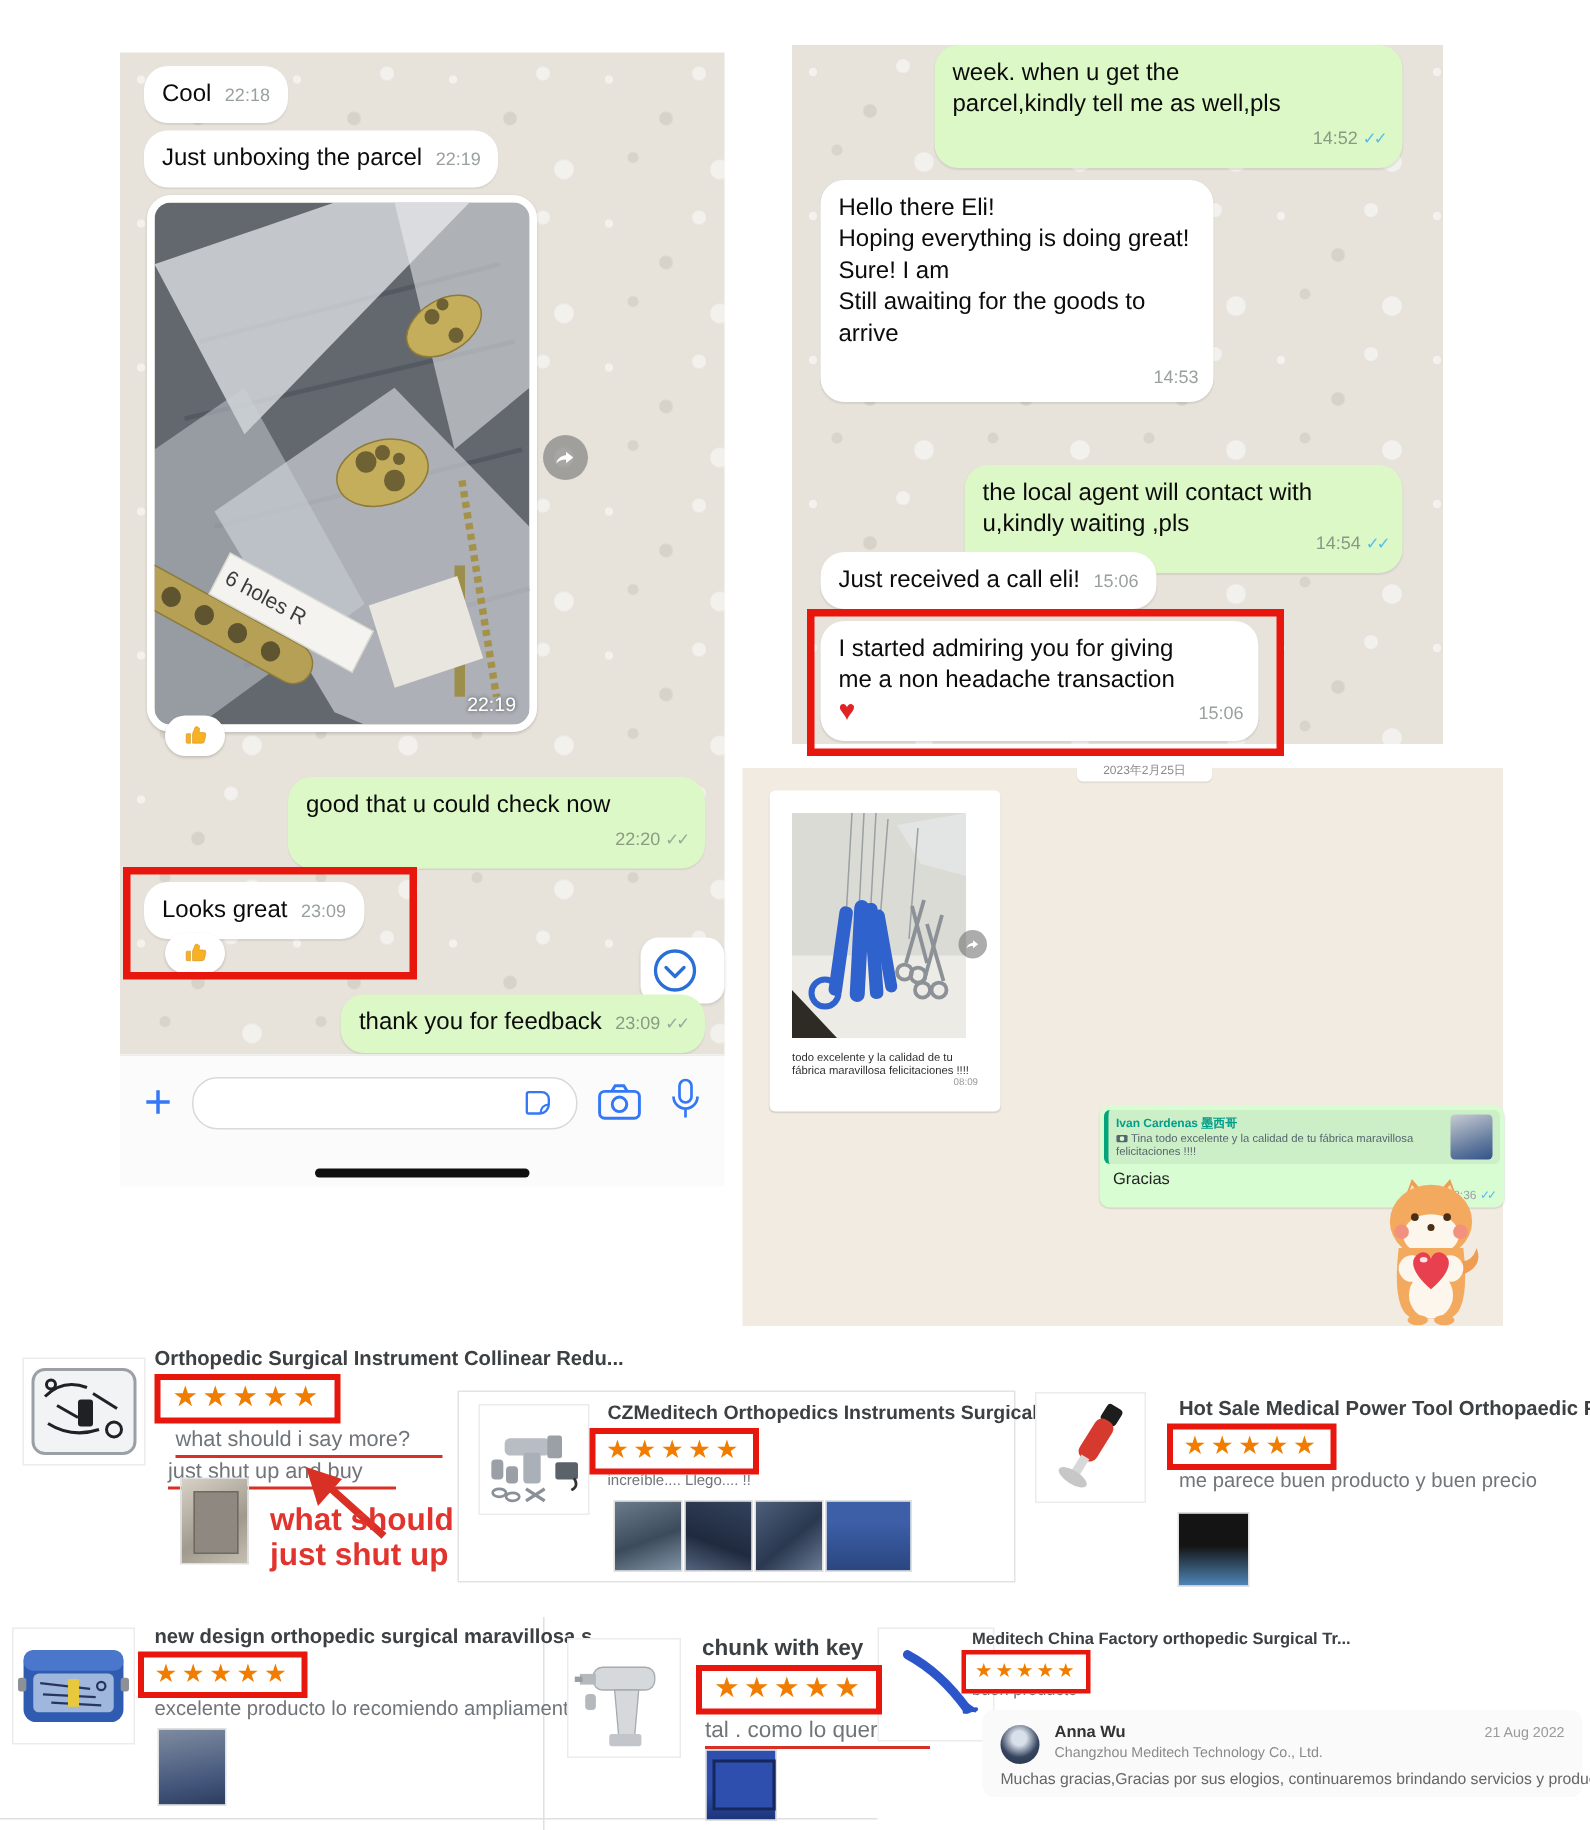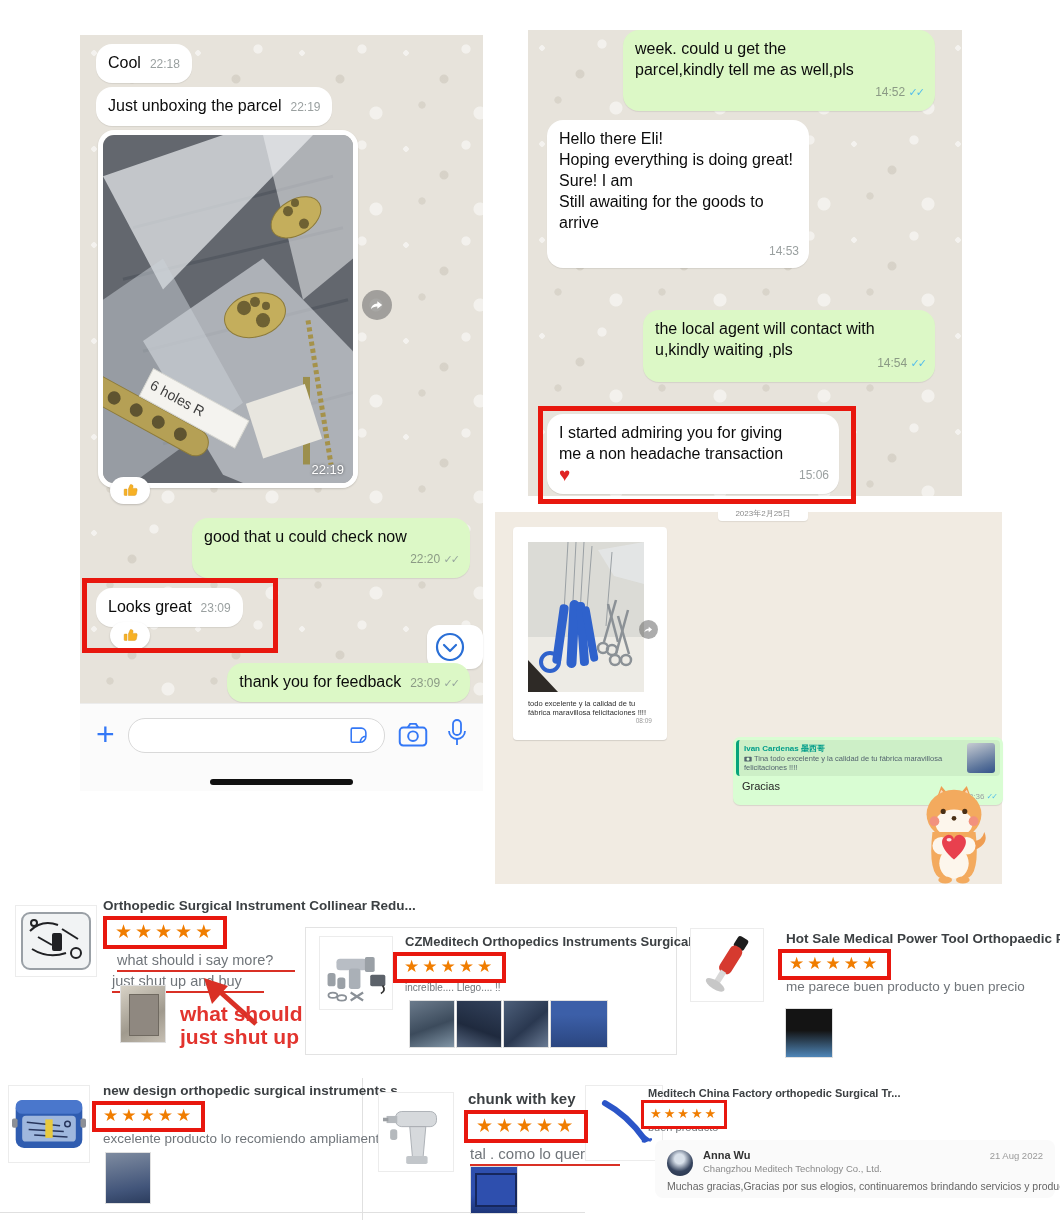--- a/index.html
+++ b/index.html
@@ -199,39 +199,42 @@
         <rect x="7" y="2" width="8" height="15" rx="4" fill="none" stroke="#3478f6" stroke-width="1.8"></rect>
         <path d="M3 13a8 8 0 0 0 16 0" fill="none" stroke="#3478f6" stroke-width="1.8"></path>
         <line x1="11" y1="21" x2="11" y2="27" stroke="#3478f6" stroke-width="1.8"></line>
       </svg>
       <div class="homebar" style="left:130px;top:75px;width:143px;height:6px;"></div>
     </div>
   </div>
 
   <div class="abs wall" style="left:528px;top:30px;width:434px;height:466px;">
     <div class="bubble green" style="right:27px;top:0;width:288px;">
-      <span class="pre">week. could u get the
+      <span class="pre">week. when u get the
 parcel,kindly tell me as well,pls</span>
       <span class="meta-row"><span>14:52</span> <span class="tick">✓✓</span></span>
     </div>
 
     <div class="bubble white" style="left:19px;top:90px;width:238px;padding-bottom:35px;">
       <span class="pre">Hello there Eli!
 Hoping everything is doing great!
 Sure! I am
 Still awaiting for the goods to arrive</span>
       <span class="meta-abs">14:53</span>
     </div>
 
     <div class="bubble green" style="right:27px;top:280px;width:268px;padding-bottom:22px;">
       <span class="pre">the local agent will contact with
 u,kindly waiting ,pls</span>
       <span class="meta-abs" style="bottom:8px;"><span>14:54</span> <span class="tick">✓✓</span></span>
     </div>
 
+    <div class="bubble white" style="left:19px;top:338px;">
+      <span>Just received a call eli!</span><span class="meta">15:06</span>
+    </div>
 
     <div class="redbox" style="left:10px;top:376px;width:308px;height:88px;"></div>
     <div class="bubble white" style="left:19px;top:384px;width:268px;padding-bottom:8px;">
       <span class="pre">I started admiring you for giving
 me a non headache transaction</span>
       <span class="heartline">♥</span>
       <span class="meta-abs" style="bottom:8px;">15:06</span>
     </div>
   </div>
 
@@ -404,21 +407,21 @@
         <line x1="16" y1="34" x2="52" y2="38"></line>
           <line x1="18" y1="42" x2="56" y2="44"></line>
         <line x1="24" y1="48" x2="60" y2="50"></line>
           <circle cx="60" cy="36" r="3"></circle>
       </g>
       <rect x="36" y="31" width="8" height="20" fill="#e8c93e"></rect>
       <rect x="0" y="30" width="6" height="10" rx="2" fill="#8d9096"></rect>
       <rect x="74" y="30" width="6" height="10" rx="2" fill="#8d9096"></rect>
     </svg>
   </div>
-  <div class="rtitle" style="left:103px;top:1083px;font-size:13.5px;">new design orthopedic surgical instruments s...</div>
+  <div class="rtitle" style="left:103px;top:1083px;font-size:13.5px;">new design orthopedic surgical maravillosa s...</div>
   <div class="starbox" style="left:92px;top:1101px;padding:0 7px 1px;"><span class="stars" style="font-size:17px;">★★★★★</span></div>
   <div class="rtext" style="left:103px;top:1131px;font-size:13.5px;">excelente producto lo recomiendo ampliamente</div>
   <div class="ph" style="left:105px;top:1152px;width:44px;height:50px;background:linear-gradient(170deg,#7e8ba0,#42557a 70%,#2c3d5e);"></div>
 
   <div class="thumb" style="left:378px;top:1092px;width:74px;height:78px;">
     <svg width="66" height="70" viewBox="0 0 74 78">
       <rect x="14" y="16" width="46" height="17" rx="7" fill="#d6d9dc" stroke="#a6abb0"></rect>
       <rect x="4" y="21" width="12" height="8" fill="#b5b9bd"></rect>
       <rect x="0" y="23" width="6" height="4" fill="#9a9ea2"></rect>
       <path d="M30 33 h18 l-3 34 q-6 4 -12 0 Z" fill="#d6d9dc" stroke="#a6abb0"></path>

